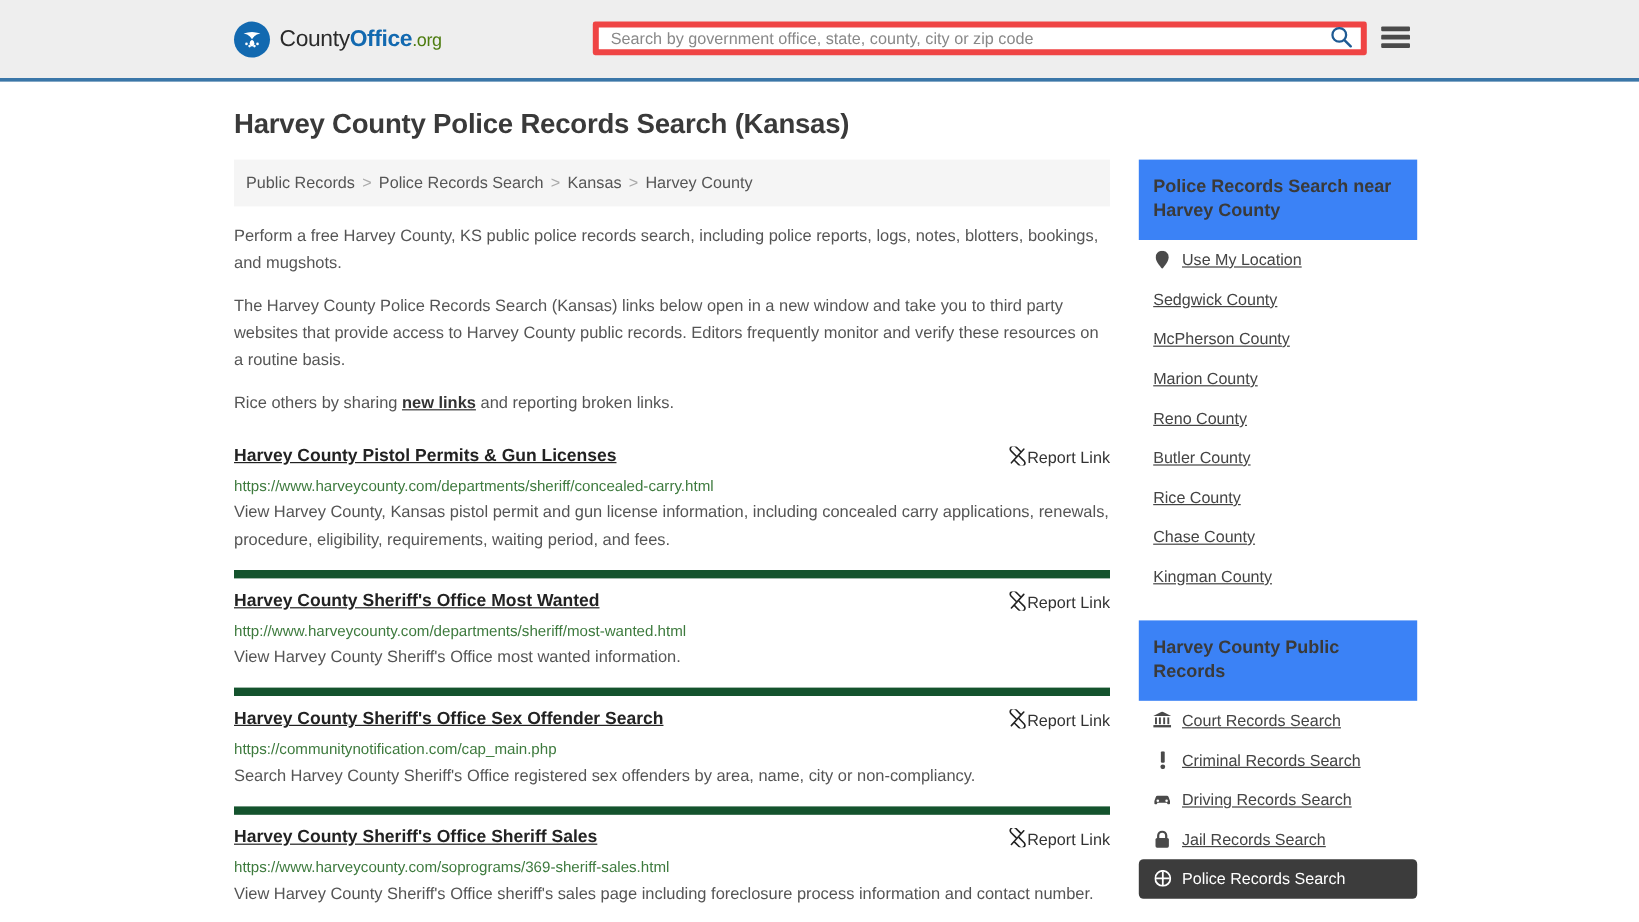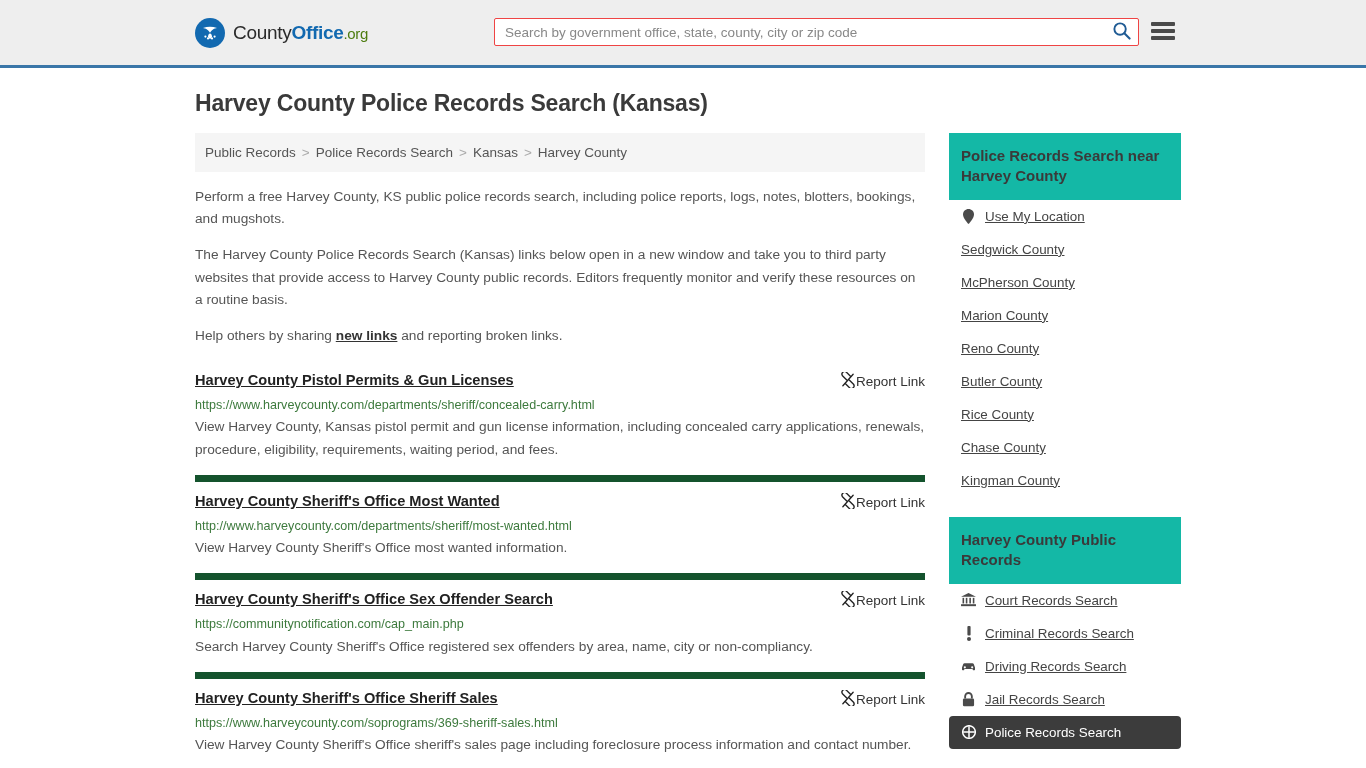--- a/index.html
+++ b/index.html
@@ -53,21 +53,21 @@
 
   .search-wrap {
     position: absolute;
     left: 494px;
     top: 18px;
     width: 645px;
     height: 28px;
     display: flex;
     align-items: center;
     background: #ffffff;
-    border: 1px solid #ef4444;
+    border: 5px solid #ef4444;
     border-radius: 2px;
   }
   .search-input {
     flex: 1;
     border: 0;
     outline: none;
     background: transparent;
     font-family: "Liberation Sans", sans-serif;
     font-size: 13.5px;
     color: #333333;
@@ -200,21 +200,21 @@
   .result-desc {
     font-size: 13.7px;
     color: #555555;
     line-height: 1.62;
     margin-top: 3px;
   }
 
   
   .side-card { margin-bottom: 20px; }
   .side-head {
-    background: #14b8a6;
+    background: #3b82f6;
     padding: 13px 12px 14px 12px;
     font-size: 15px;
     font-weight: 700;
     color: #3a3a3a;
     line-height: 1.33;
   }
   .side-list { padding: 0; margin: 0; list-style: none; }
   .side-item {
     display: flex;
     align-items: center;
@@ -289,21 +289,21 @@
   <div class="layout">
 
     <div class="col-main">
 
       <nav class="breadcrumb" id="breadcrumb"><a>Public Records</a><span class="sep">&gt;</span><a>Police Records Search</a><span class="sep">&gt;</span><a>Kansas</a><span class="sep">&gt;</span><span class="current">Harvey County</span></nav>
 
       <div class="intro">
         <p>Perform a free Harvey County, KS public police records search, including police reports, logs, notes, blotters, bookings, and mugshots.</p>
         <p>The Harvey County Police Records Search (Kansas) links below open in a new window and take you to third party websites that provide access to Harvey County public records. Editors frequently monitor and verify these resources on a routine basis.</p>
         <p>
-          <span>Help others by sharing </span><a>new links</a><span> and reporting broken links.</span>
+          <span>Rice others by sharing </span><a>new links</a><span> and reporting broken links.</span>
         </p>
       </div>
 
       <div class="results" id="results">
           <div class="result">
             <div class="result-head">
               <a class="result-title">Harvey County Pistol Permits &amp; Gun Licenses</a>
               <div class="report-link">
                 <span><svg width="16" height="16" viewBox="0 0 18 18">
                     <path d="M7.6 9 L2.8 4.2 a3 3 0 0 1 4.2 -4.2 L11.8 4.8" fill="none" stroke="#222" stroke-width="1.5" stroke-linecap="round"></path>

